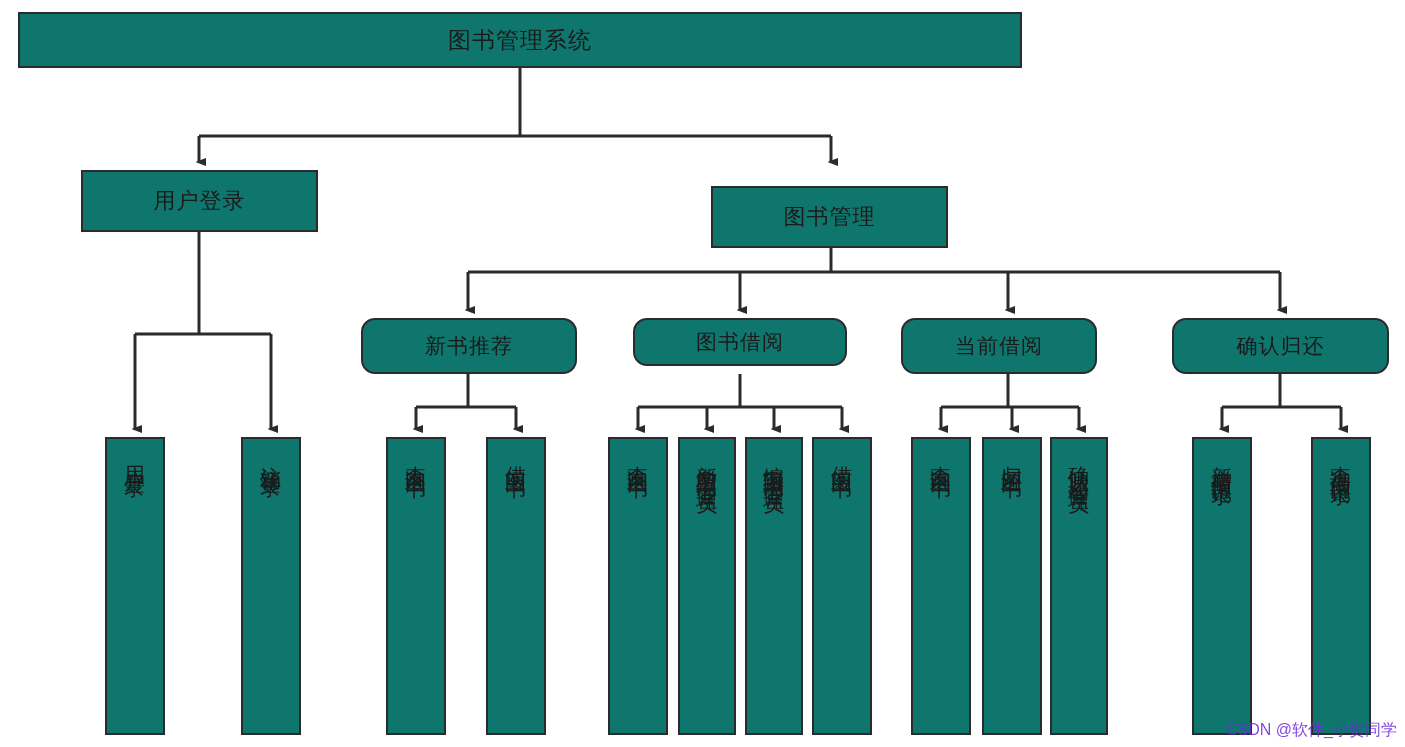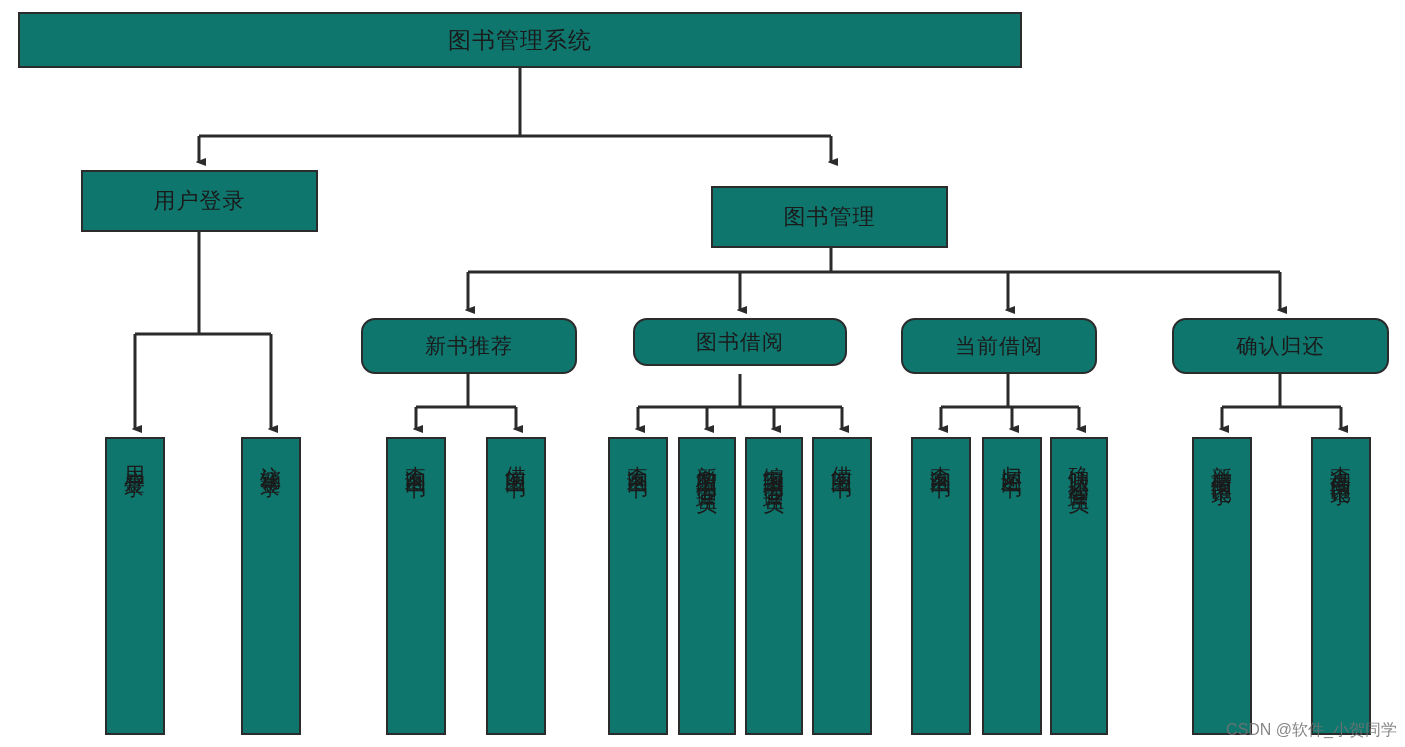--- a/index.html
+++ b/index.html
@@ -64,21 +64,21 @@
     line-height: 1;
   }
   .node-box.leaf.align-top .node-label {
     margin-top: 0;
   }
   #watermark {
     position: absolute;
     right: 8px;
     bottom: 6px;
     font-size: 16px;
-    color: #737373;
+    color: #6d28d9;
     opacity: 0.85;
     z-index: 5;
     white-space: nowrap;
     font-family: "Liberation Sans", "DejaVu Sans", sans-serif;
   }
 </style>
 </head>
 <body>
 
 <div id="diagram-canvas">

